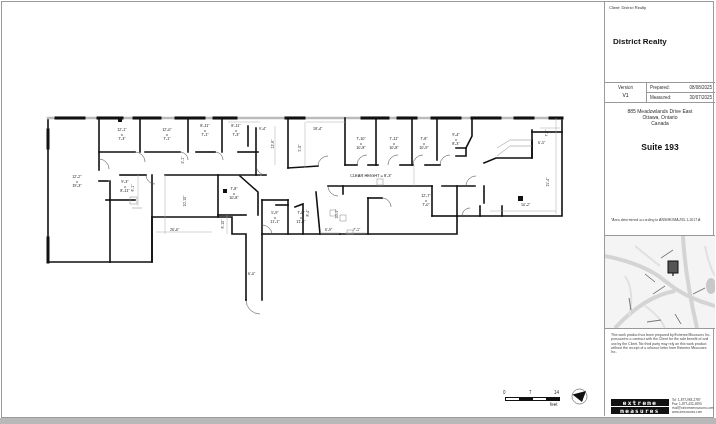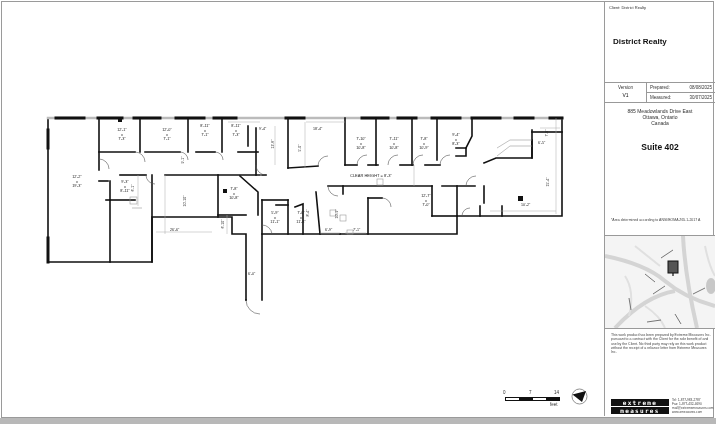--- a/index.html
+++ b/index.html
@@ -286,21 +286,21 @@
         <span>Measured:</span>
         <span>30/07/2025</span>
       </div>
     </div>
   </div>
   <div class="tb-addr">
     <div>885 Meadowlands Drive East</div>
     <div>Ottawa, Ontario</div>
     <div>Canada</div>
   </div>
-  <div class="tb-suite">Suite 402</div>
+  <div class="tb-suite">Suite 193</div>
   <div class="tb-note">*Area determined according to ANSI/BOMA Z65.1-2017 A</div>
   <div class="tb-map">
     <svg width="110" height="92" viewBox="0 0 110 92">
       <g fill="none" stroke="#d4d4d4" stroke-width="4">
         <path d="M0,20 Q40,28 60,45 T110,70"></path>
         <path d="M78,0 Q80,40 92,92"></path>
         <path d="M10,92 Q40,60 70,55"></path>
       </g>
       <g fill="none" stroke="#e0e0e0" stroke-width="2">
         <path d="M20,40 Q30,55 24,80"></path>

